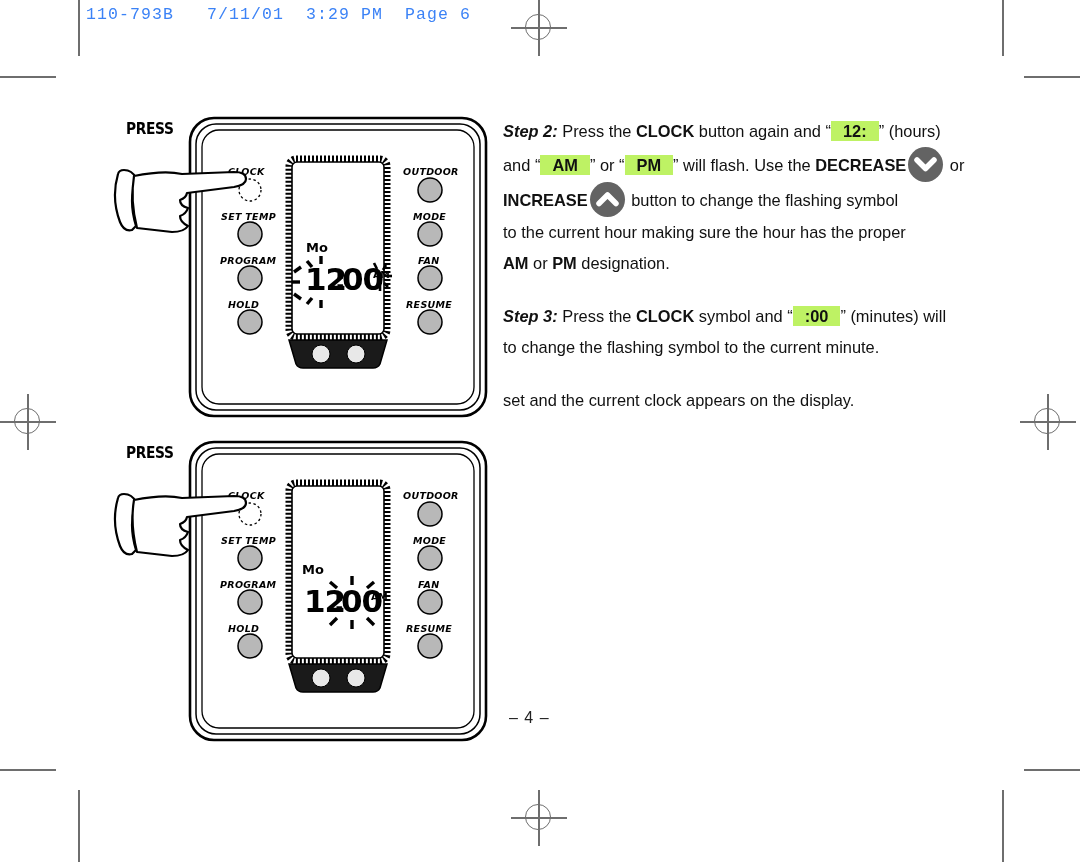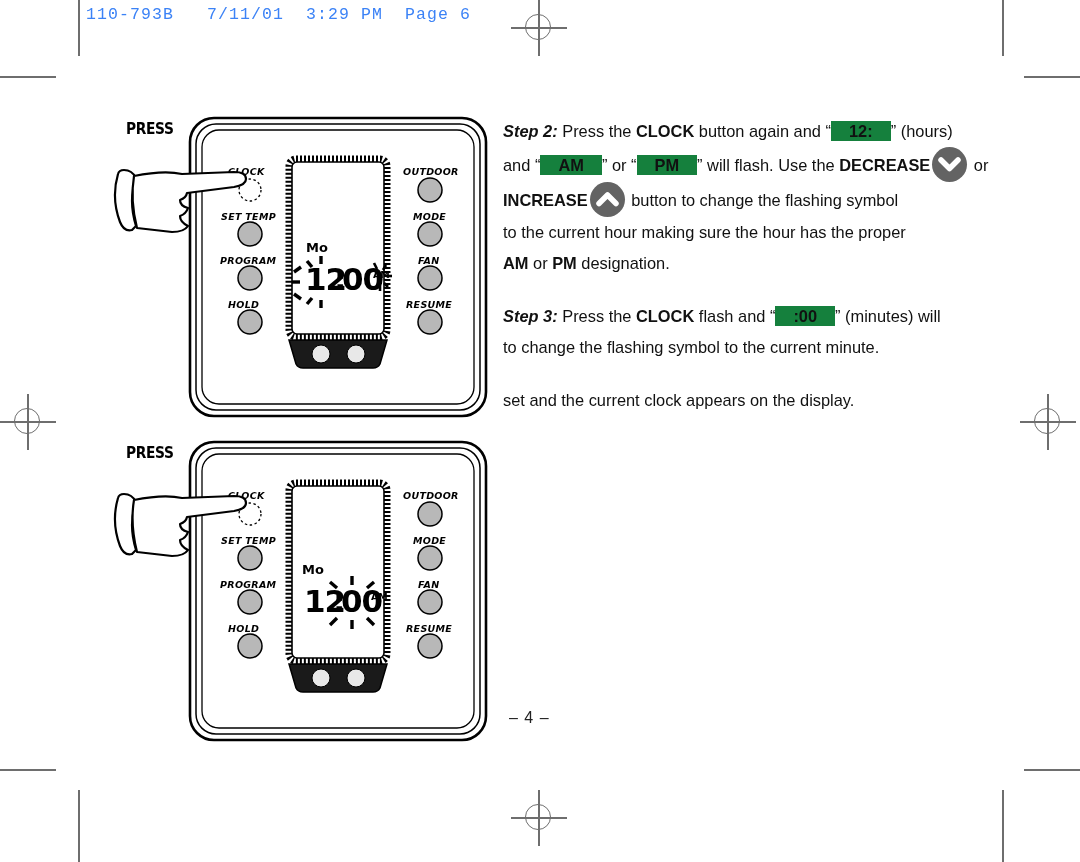--- a/index.html
+++ b/index.html
@@ -74,23 +74,23 @@
     line-height: 31px;
     white-space: nowrap;
     color: #111;
   }
   .step-lbl {
     font-weight: bold;
     font-style: italic;
   }
   .b { font-weight: bold; }
   .hl {
-    background: #15803d;
+    background: #bef264;
     font-weight: bold;
-    padding: 1px 18px;
+    padding: 1px 12px;
   }
   .q { letter-spacing: 0; }
 
   
   .chev {
     display: inline-block;
     vertical-align: -11px;
     width: 35px;
     height: 35px;
     border-radius: 50%;
@@ -296,21 +296,21 @@
       <div class="step-line"><span>and </span><span class="q">“</span><span class="hl">AM</span><span class="q">”</span><span> or </span><span class="q">“</span><span class="hl">PM</span><span class="q">”</span><span> will flash. Use the </span><span class="b">DECREASE</span><span class="chev"><svg width="35" height="35" viewBox="0 0 35 35">
             <path d="M9 13 L17.5 21.5 L26 13" fill="none" stroke="#ffffff" stroke-width="5.5" stroke-linecap="round" stroke-linejoin="round"></path>
           </svg></span><span> or</span></div>
       <div class="step-line"><span class="b">INCREASE</span><span class="chev"><svg width="35" height="35" viewBox="0 0 35 35">
             <path d="M9 21.5 L17.5 13 L26 21.5" fill="none" stroke="#ffffff" stroke-width="5.5" stroke-linecap="round" stroke-linejoin="round"></path>
           </svg></span><span> button to change the flashing symbol</span></div>
       <div class="step-line"><span>to the current hour making sure the hour has the proper</span></div>
       <div class="step-line"><span class="b">AM</span><span> or </span><span class="b">PM</span><span> designation.</span></div>
     </div>
     <div class="step-block">
-      <div class="step-line"><span class="step-lbl">Step 3:</span><span> Press the </span><span class="b">CLOCK</span><span> flash and </span><span class="q">“</span><span class="hl">:00</span><span class="q">”</span><span> (minutes) will</span></div>
+      <div class="step-line"><span class="step-lbl">Step 3:</span><span> Press the </span><span class="b">CLOCK</span><span> symbol and </span><span class="q">“</span><span class="hl">:00</span><span class="q">”</span><span> (minutes) will</span></div>
       <div class="step-line"><span>to change the flashing symbol to the current minute.</span></div>
     </div>
     <div class="step-block">
       <div class="step-line"><span>set and the current clock appears on the display.</span></div>
     </div>
   </div>
 
 <div class="pagenum">– 4 –</div>
 
 </body></html>

